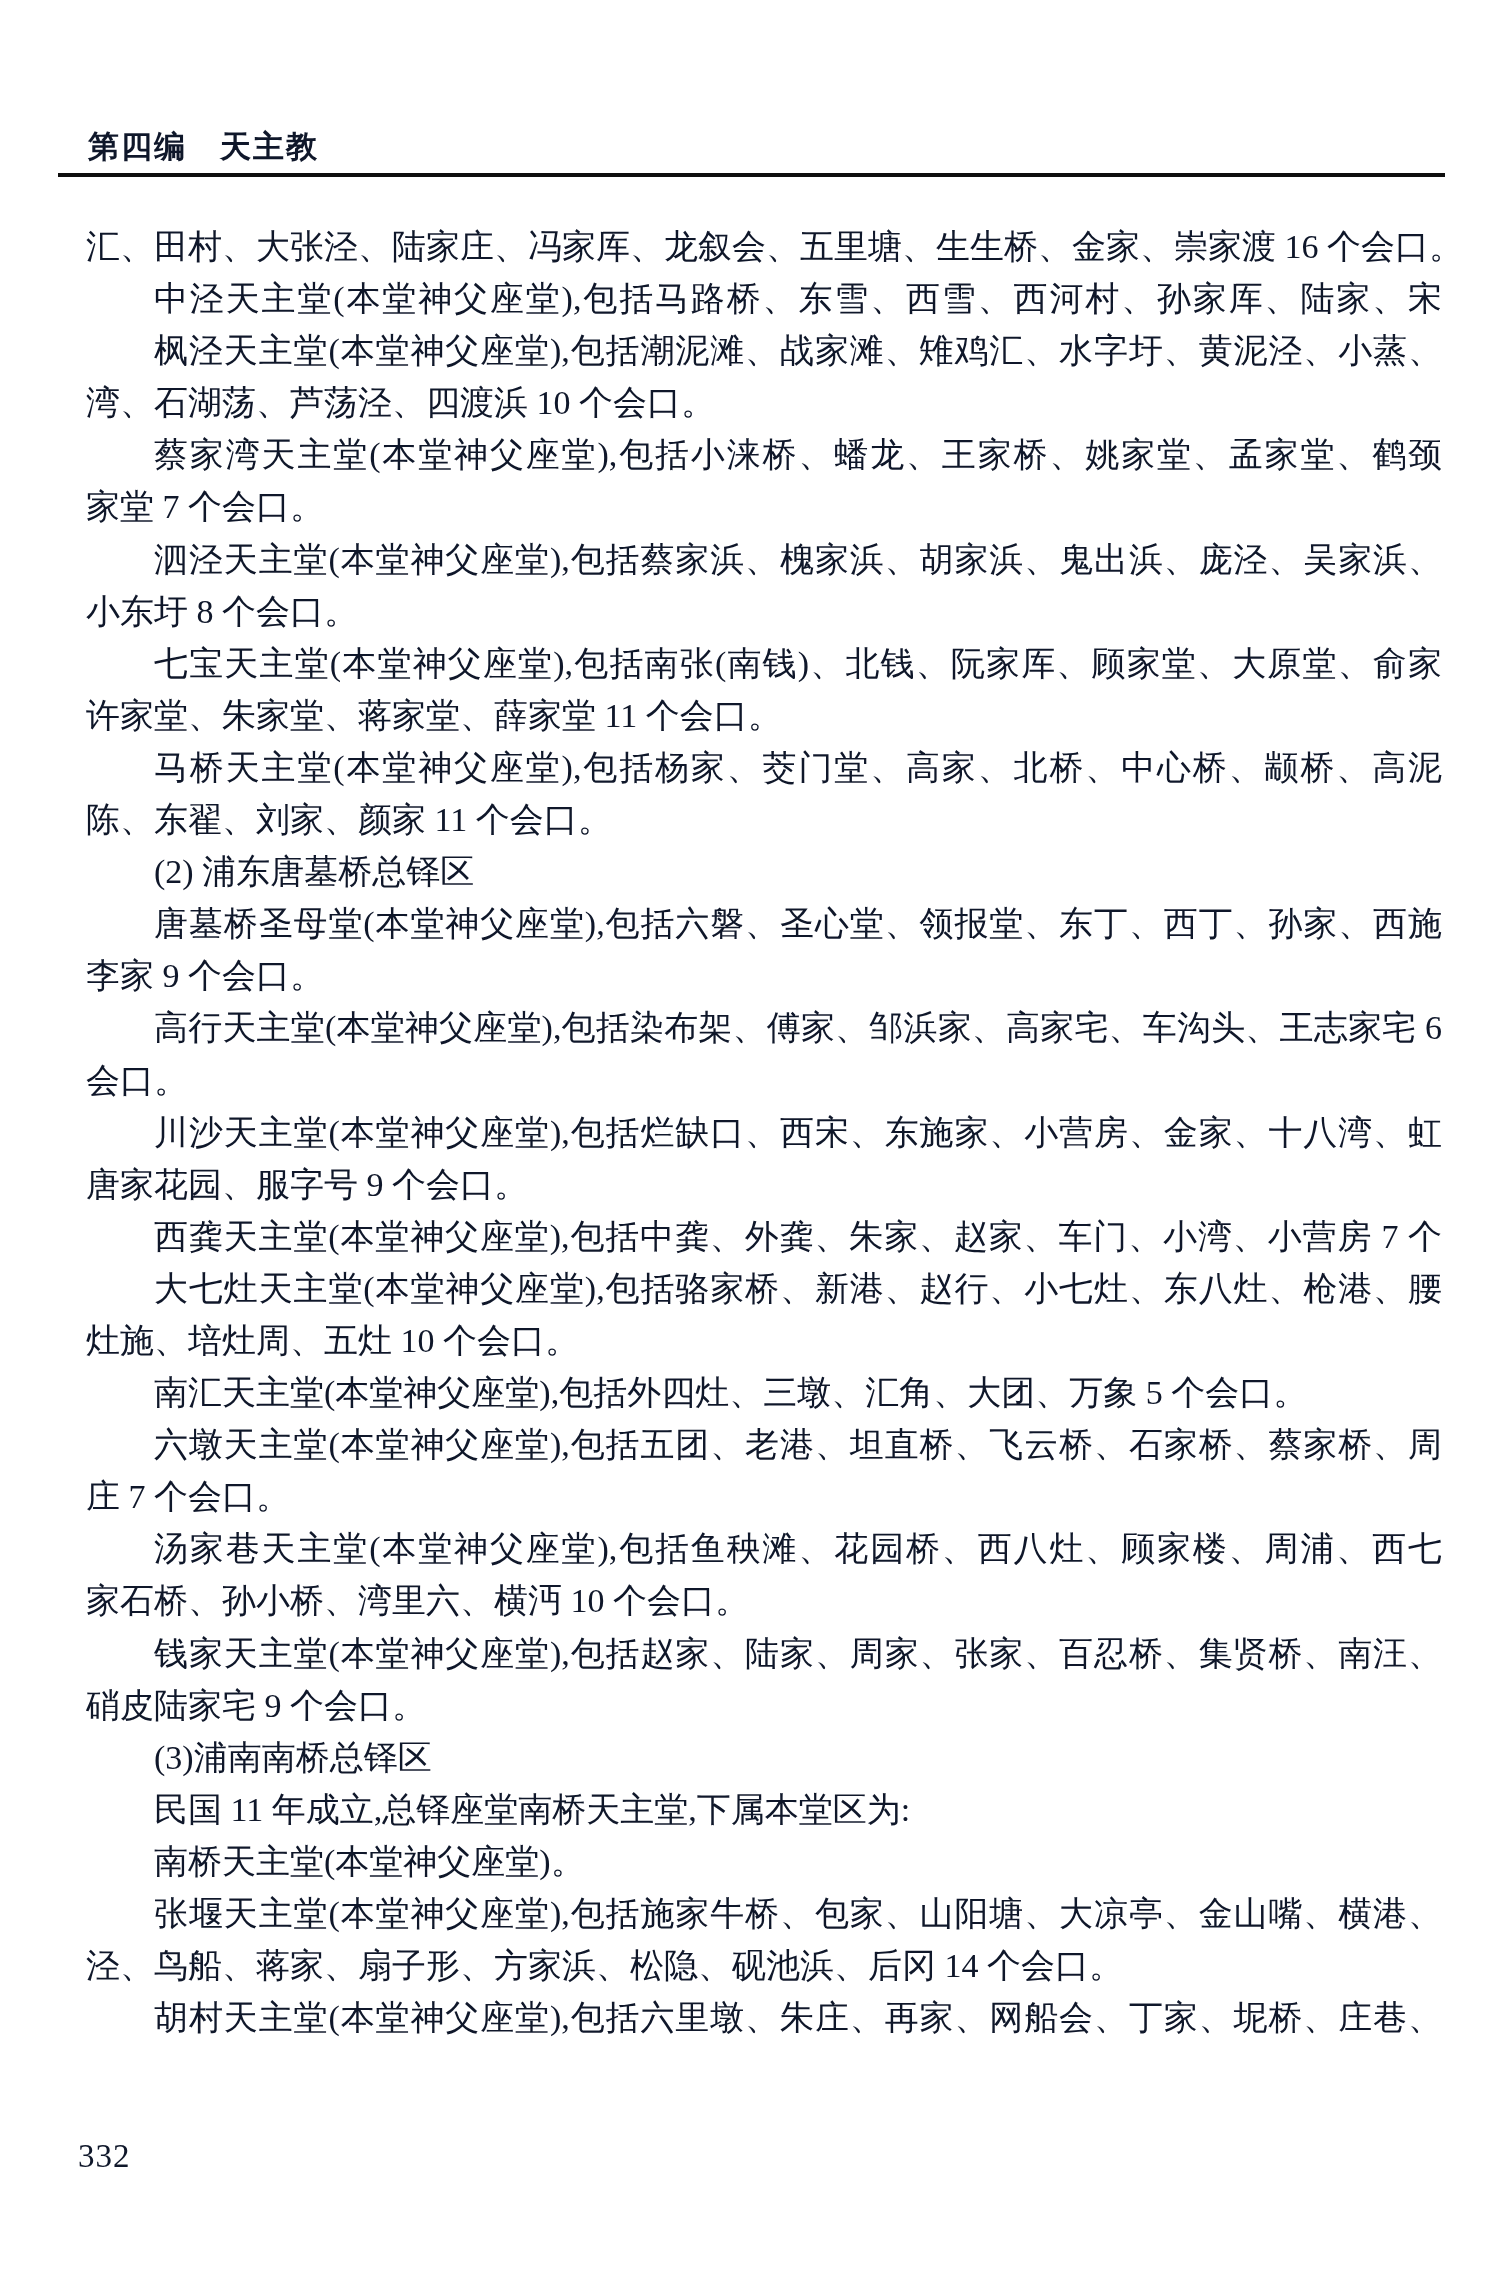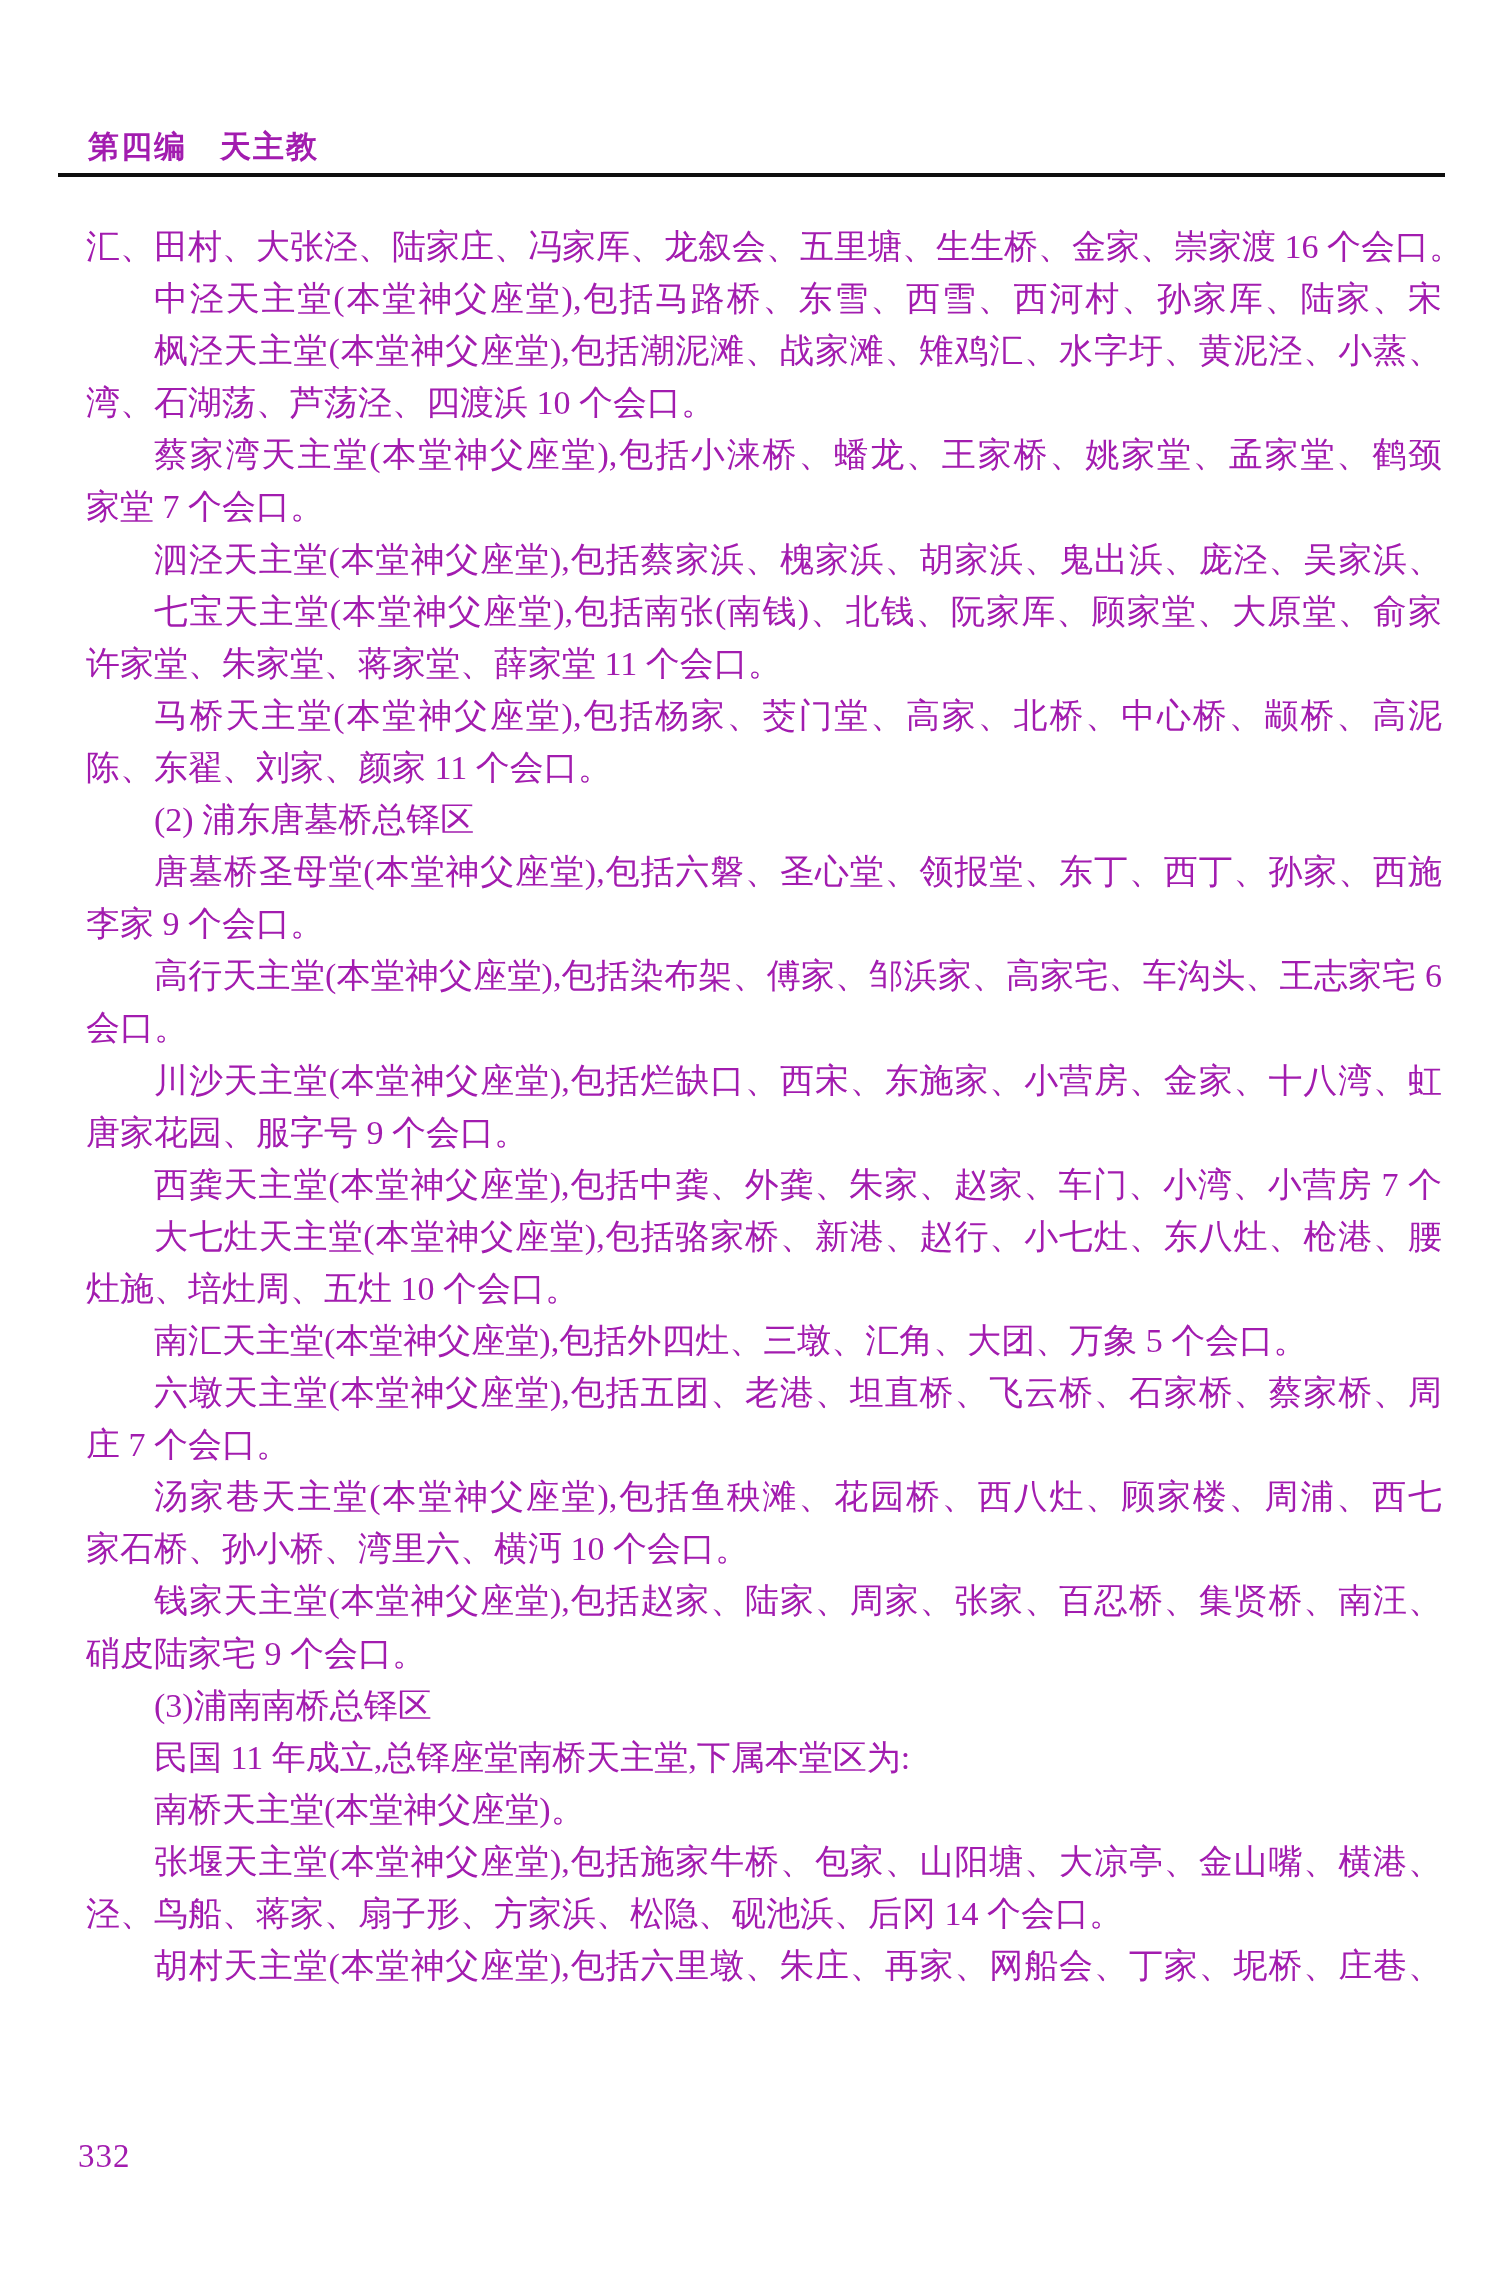--- a/index.html
+++ b/index.html
@@ -5,21 +5,21 @@
   html, body {
     margin: 0;
     padding: 0;
     background: #ffffff;
   }
   .page {
     position: relative;
     width: 1500px;
     height: 2287px;
     background: #ffffff;
-    color: #a21caf;
+    color: #0f172a;
     font-family: "Liberation Serif", "DejaVu Serif", serif;
     overflow: hidden;
   }
   .header-title {
     position: absolute;
     left: 88px;
     top: 126px;
     font-size: 31px;
     font-weight: bold;
     letter-spacing: 2px;
@@ -75,20 +75,21 @@
   <div class="header-rule"></div>
 
   <div class="body-text">
       <div class="line">汇、田村、大张泾、陆家庄、冯家厍、龙叙会、五里塘、生生桥、金家、崇家渡 16 个会口。</div>
       <div class="line indent fill">中泾天主堂(本堂神父座堂),包括马路桥、东雪、西雪、西河村、孙家厍、陆家、宋家、新</div>
       <div class="line indent fill">枫泾天主堂(本堂神父座堂),包括潮泥滩、战家滩、雉鸡汇、水字圩、黄泥泾、小蒸、角吊</div>
       <div class="line">湾、石湖荡、芦荡泾、四渡浜 10 个会口。</div>
       <div class="line indent fill">蔡家湾天主堂(本堂神父座堂),包括小涞桥、蟠龙、王家桥、姚家堂、孟家堂、鹤颈湾、龚</div>
       <div class="line">家堂 7 个会口。</div>
       <div class="line indent fill">泗泾天主堂(本堂神父座堂),包括蔡家浜、槐家浜、胡家浜、鬼出浜、庞泾、吴家浜、横塘、</div>
+      <div class="line">小东圩 8 个会口。</div>
       <div class="line indent fill">七宝天主堂(本堂神父座堂),包括南张(南钱)、北钱、阮家厍、顾家堂、大原堂、俞家巷、</div>
       <div class="line">许家堂、朱家堂、蒋家堂、薛家堂 11 个会口。</div>
       <div class="line indent fill">马桥天主堂(本堂神父座堂),包括杨家、茭门堂、高家、北桥、中心桥、颛桥、高泥巷、东</div>
       <div class="line">陈、东翟、刘家、颜家 11 个会口。</div>
       <div class="line indent">(2) 浦东唐墓桥总铎区</div>
       <div class="line indent fill">唐墓桥圣母堂(本堂神父座堂),包括六磐、圣心堂、领报堂、东丁、西丁、孙家、西施家、西</div>
       <div class="line">李家 9 个会口。</div>
       <div class="line indent fill">高行天主堂(本堂神父座堂),包括染布架、傅家、邹浜家、高家宅、车沟头、王志家宅 6 个</div>
       <div class="line">会口。</div>
       <div class="line indent fill">川沙天主堂(本堂神父座堂),包括烂缺口、西宋、东施家、小营房、金家、十八湾、虹桥港、</div>

